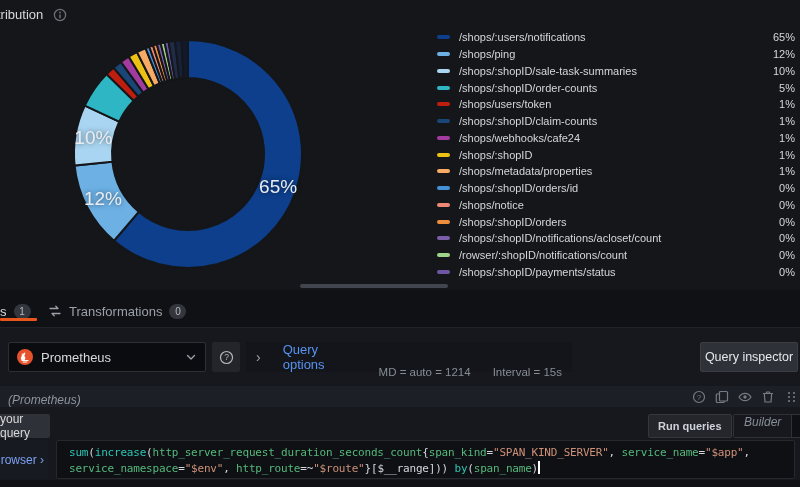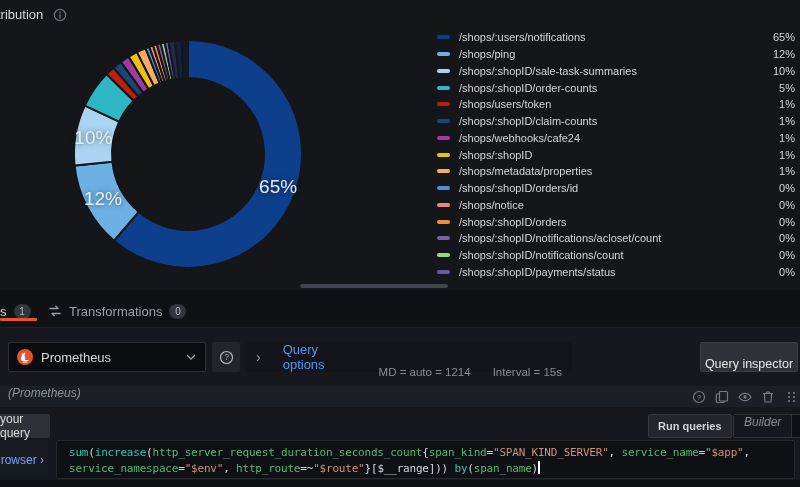--- a/index.html
+++ b/index.html
@@ -40,24 +40,24 @@
   .ds-name{flex:1;font-size:13px;color:#d8d9da;}
   .prom-icon{width:16px;height:16px;border-radius:50%;background:#e6522c;flex:none;display:flex;align-items:center;justify-content:center;}
   .help-btn{width:28px;background:#23252b;border-radius:2px;display:flex;align-items:center;justify-content:center;cursor:pointer;}
   .qopt-bar{width:326px;background:#13151a;border-radius:2px;display:flex;align-items:center;
             padding:0 10px;gap:22px;cursor:pointer;}
   .chev-right{color:#9aa0a8;font-size:14px;}
   .qopt-label{font-size:13px;font-weight:500;color:#5794f2;}
   .qopt-meta{font-size:11.5px;color:#878d96;white-space:nowrap;margin-top:29px;}
   .qinspector{left:700px;top:342px;width:98px;height:30px;background:#2e3137;border:1px solid #3a3d44;
               border-radius:2px;font-size:12.5px;font-weight:500;color:#e6e8eb;
-              display:flex;align-items:flex-end;justify-content:center;cursor:pointer;}
+              display:flex;align-items:center;justify-content:center;cursor:pointer;}
 
   .qrow-header{left:0;top:386px;width:800px;height:21px;background:#1c1f25;
-               display:flex;align-items:flex-start;padding:0 8px;}
+               display:flex;align-items:flex-end;padding:0 8px;}
   .qrow-title{font-size:12px;font-style:italic;color:#8e949e;}
   .qrow-icons{position:absolute;right:2px;top:0;height:21px;display:flex;align-items:center;gap:9px;}
   .hicon{width:14px;height:14px;cursor:pointer;opacity:.75;}
 
   .toolbar-kickstart{left:0;top:414px;width:50px;height:24px;background:#2e3137;border-radius:0 2px 2px 0;
                      display:flex;align-items:center;justify-content:flex-end;padding-right:5px;
                      font-size:12px;font-weight:500;color:#d8d9da;cursor:pointer;}
   .explain-wrap{left:72px;top:414px;height:24px;display:flex;align-items:center;gap:10px;margin-top:38px;}
   .explain-label{font-size:12px;color:#c9ced4;}
   .toggle{width:28px;height:15px;border-radius:8px;background:#383b42;position:relative;cursor:pointer;}
@@ -183,21 +183,21 @@
           <span class="legend-label">/shops/:shopID/orders</span>
           <span class="legend-value">0%</span>
         </div>
         <div class="legend-row">
           <span class="legend-swatch" style="background: rgb(122, 94, 168);"></span>
           <span class="legend-label">/shops/:shopID/notifications/acloset/count</span>
           <span class="legend-value">0%</span>
         </div>
         <div class="legend-row">
           <span class="legend-swatch" style="background: rgb(158, 212, 137);"></span>
-          <span class="legend-label">/shops/:shopID/notifications/count</span>
+          <span class="legend-label">/rowser/:shopID/notifications/count</span>
           <span class="legend-value">0%</span>
         </div>
         <div class="legend-row">
           <span class="legend-swatch" style="background: rgb(109, 86, 163);"></span>
           <span class="legend-label">/shops/:shopID/payments/status</span>
           <span class="legend-value">0%</span>
         </div>
       </div>
 
     <div class="abs hscroll-thumb"></div>

